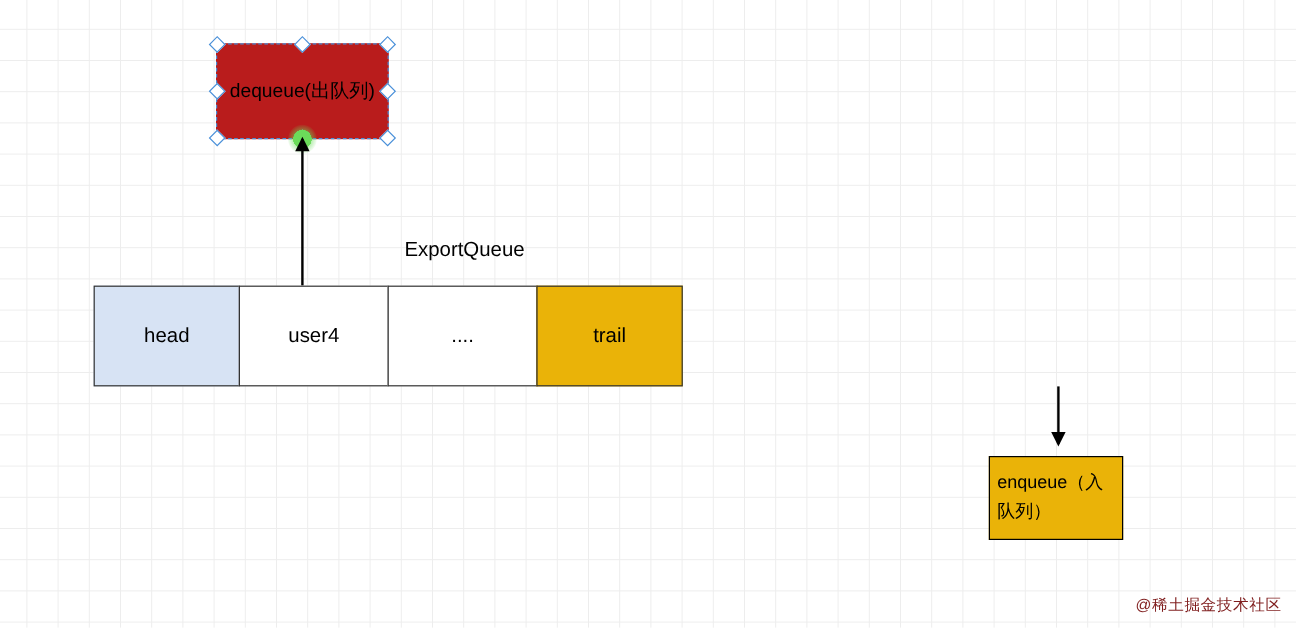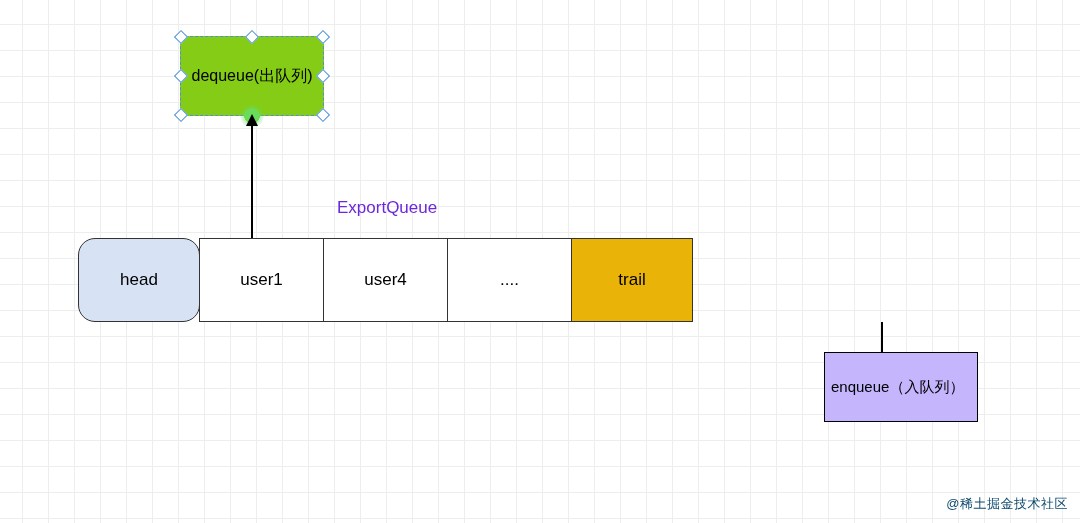--- a/index.html
+++ b/index.html
@@ -21,21 +21,21 @@
     background-size: 26px 26px;
     background-position: -4px -2px;
   }
   .canvas { position: absolute; inset: 0; }
 
   .dequeue-box {
     position: absolute;
     left: 180px; top: 36px;
     width: 144px; height: 80px;
     border: 1.5px dashed #4a90d9;
-    background: #84cc16;
+    background: #b91c1c;
     display: flex; align-items: center; justify-content: center;
     text-align: center;
     font-size: 16px;
     color: #000;
     padding: 4px;
     font-weight: 500;
   }
   .sel-handle {
     position: absolute;
     width: 10px; height: 10px;
@@ -73,37 +73,37 @@
     left: -5px; top: -2px;
     border-left: 6px solid transparent;
     border-right: 6px solid transparent;
     border-bottom: 12px solid #000;
   }
 
   .queue-label {
     position: absolute;
     left: 337px; top: 198px;
     font-size: 17px;
-    color: #6d28d9;
+    color: #000000;
   }
 
   .queue {
     position: absolute;
     left: 78px; top: 238px;
     height: 84px;
     display: flex;
   }
   .cell {
     border: 1px solid #333;
     margin-left: -1px;
     display: flex; align-items: center; justify-content: center;
     font-size: 17px;
     background: #fff;
   }
-  .cell:first-child { margin-left: 0; border-radius: 17px; }
+  .cell:first-child { margin-left: 0; }
   .head-cell { width: 122px; background: #d7e3f4; }
   .user-cell { width: 125px; }
   .trail-cell { width: 122px; background: #eab308; }
 
   .arrow-down {
     position: absolute;
     left: 881px; top: 322px;
     width: 2px; height: 48px;
     background: #000;
   }
@@ -111,36 +111,36 @@
     content: '';
     position: absolute;
     left: -5px; bottom: -2px;
     border-left: 6px solid transparent;
     border-right: 6px solid transparent;
     border-top: 12px solid #000;
   }
 
   .enqueue-box {
     position: absolute;
-    left: 824px; top: 352px;
-    width: 154px; height: 70px;
+    left: 824px; top: 380px;
+    width: 112px; height: 70px;
     border: 1.5px solid #000;
-    background: #c4b5fd;
+    background: #eab308;
     display: flex; align-items: center; justify-content: flex-start;
     padding: 8px 6px;
     font-size: 15px;
     line-height: 1.6;
     text-align: left;
   }
 
   .watermark {
     position: absolute;
     right: 12px; bottom: 10px;
     font-size: 13px;
-    color: #0c4a6e;
+    color: #7f1d1d;
     letter-spacing: 0.5px;
   }
 </style>
 </head>
 <body>
 
 <div class="grid-bg"></div>
 
 <div class="canvas">
 
@@ -159,23 +159,20 @@
   <div class="green-dot"></div>
   <div class="arrow-up"></div>
 
   <div class="queue-label">ExportQueue</div>
 
   <div class="queue">
     <div class="cell head-cell">
       <span>head</span>
     </div>
     <div class="cell user-cell">
-      <span>user1</span>
-    </div>
-    <div class="cell user-cell">
       <span>user4</span>
     </div>
     <div class="cell user-cell">
       <span>....</span>
     </div>
     <div class="cell trail-cell">
       <span>trail</span>
     </div>
   </div>
 

